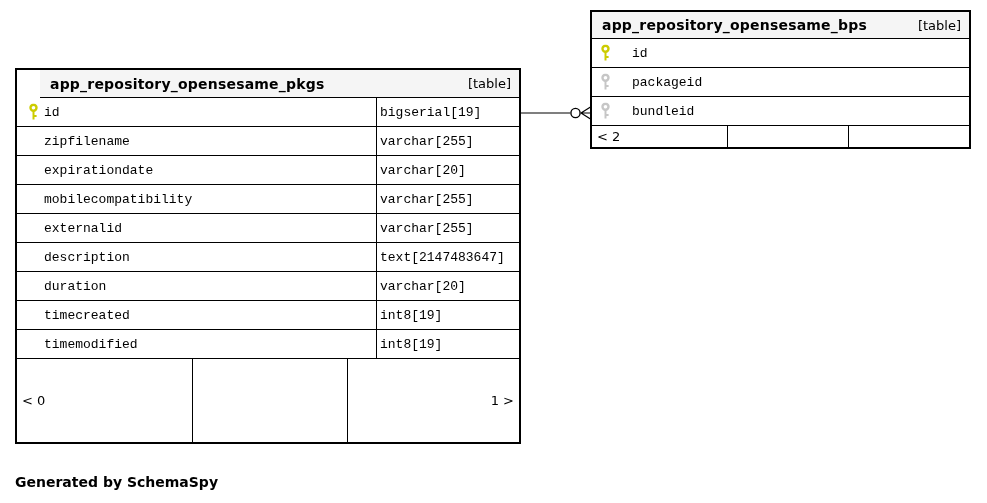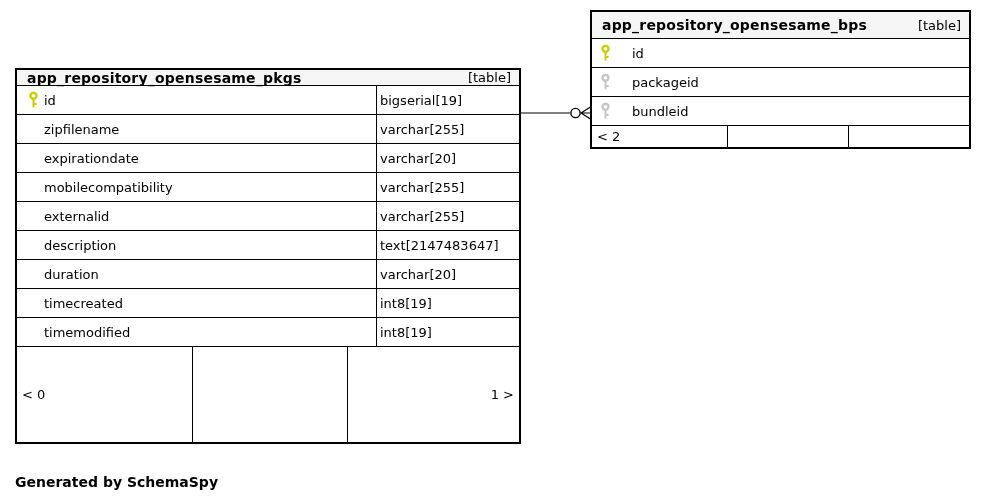--- a/index.html
+++ b/index.html
@@ -33,31 +33,32 @@
     display: flex;
     align-items: center;
     justify-content: space-between;
     background: var(--header-bg);
     border-bottom: 1px solid var(--border);
     padding: 0 8px 0 10px;
     font-size: 14px;
     flex: 0 0 auto;
     gap: 16px;
   }
-  #pkgs-table .node-header { height: 16px; }
+  #pkgs-table .node-header { height: 28px; margin-left: 23px; }
   #bps-table  .node-header { height: 27px; }
   .node-title { font-weight: bold; letter-spacing: 0.2px; }
   .node-badge { font-weight: normal; font-size: 13px; }
 
   .row {
     display: flex;
     height: 29px;
     border-bottom: 1px solid var(--border);
     flex: 0 0 auto;
     font-size: 13px;
+    font-family: Liberation Mono, monospace;
   }
   .cell { display: flex; align-items: center; position: relative; }
   .cell.name { flex: 1 1 auto; padding-left: 27px; }
   #bps-table .cell.name { padding-left: 40px; }
   .cell.type {
     flex: 0 0 143px;
     border-left: 1px solid var(--border);
     padding-left: 3px;
     white-space: nowrap;
     overflow: hidden;

